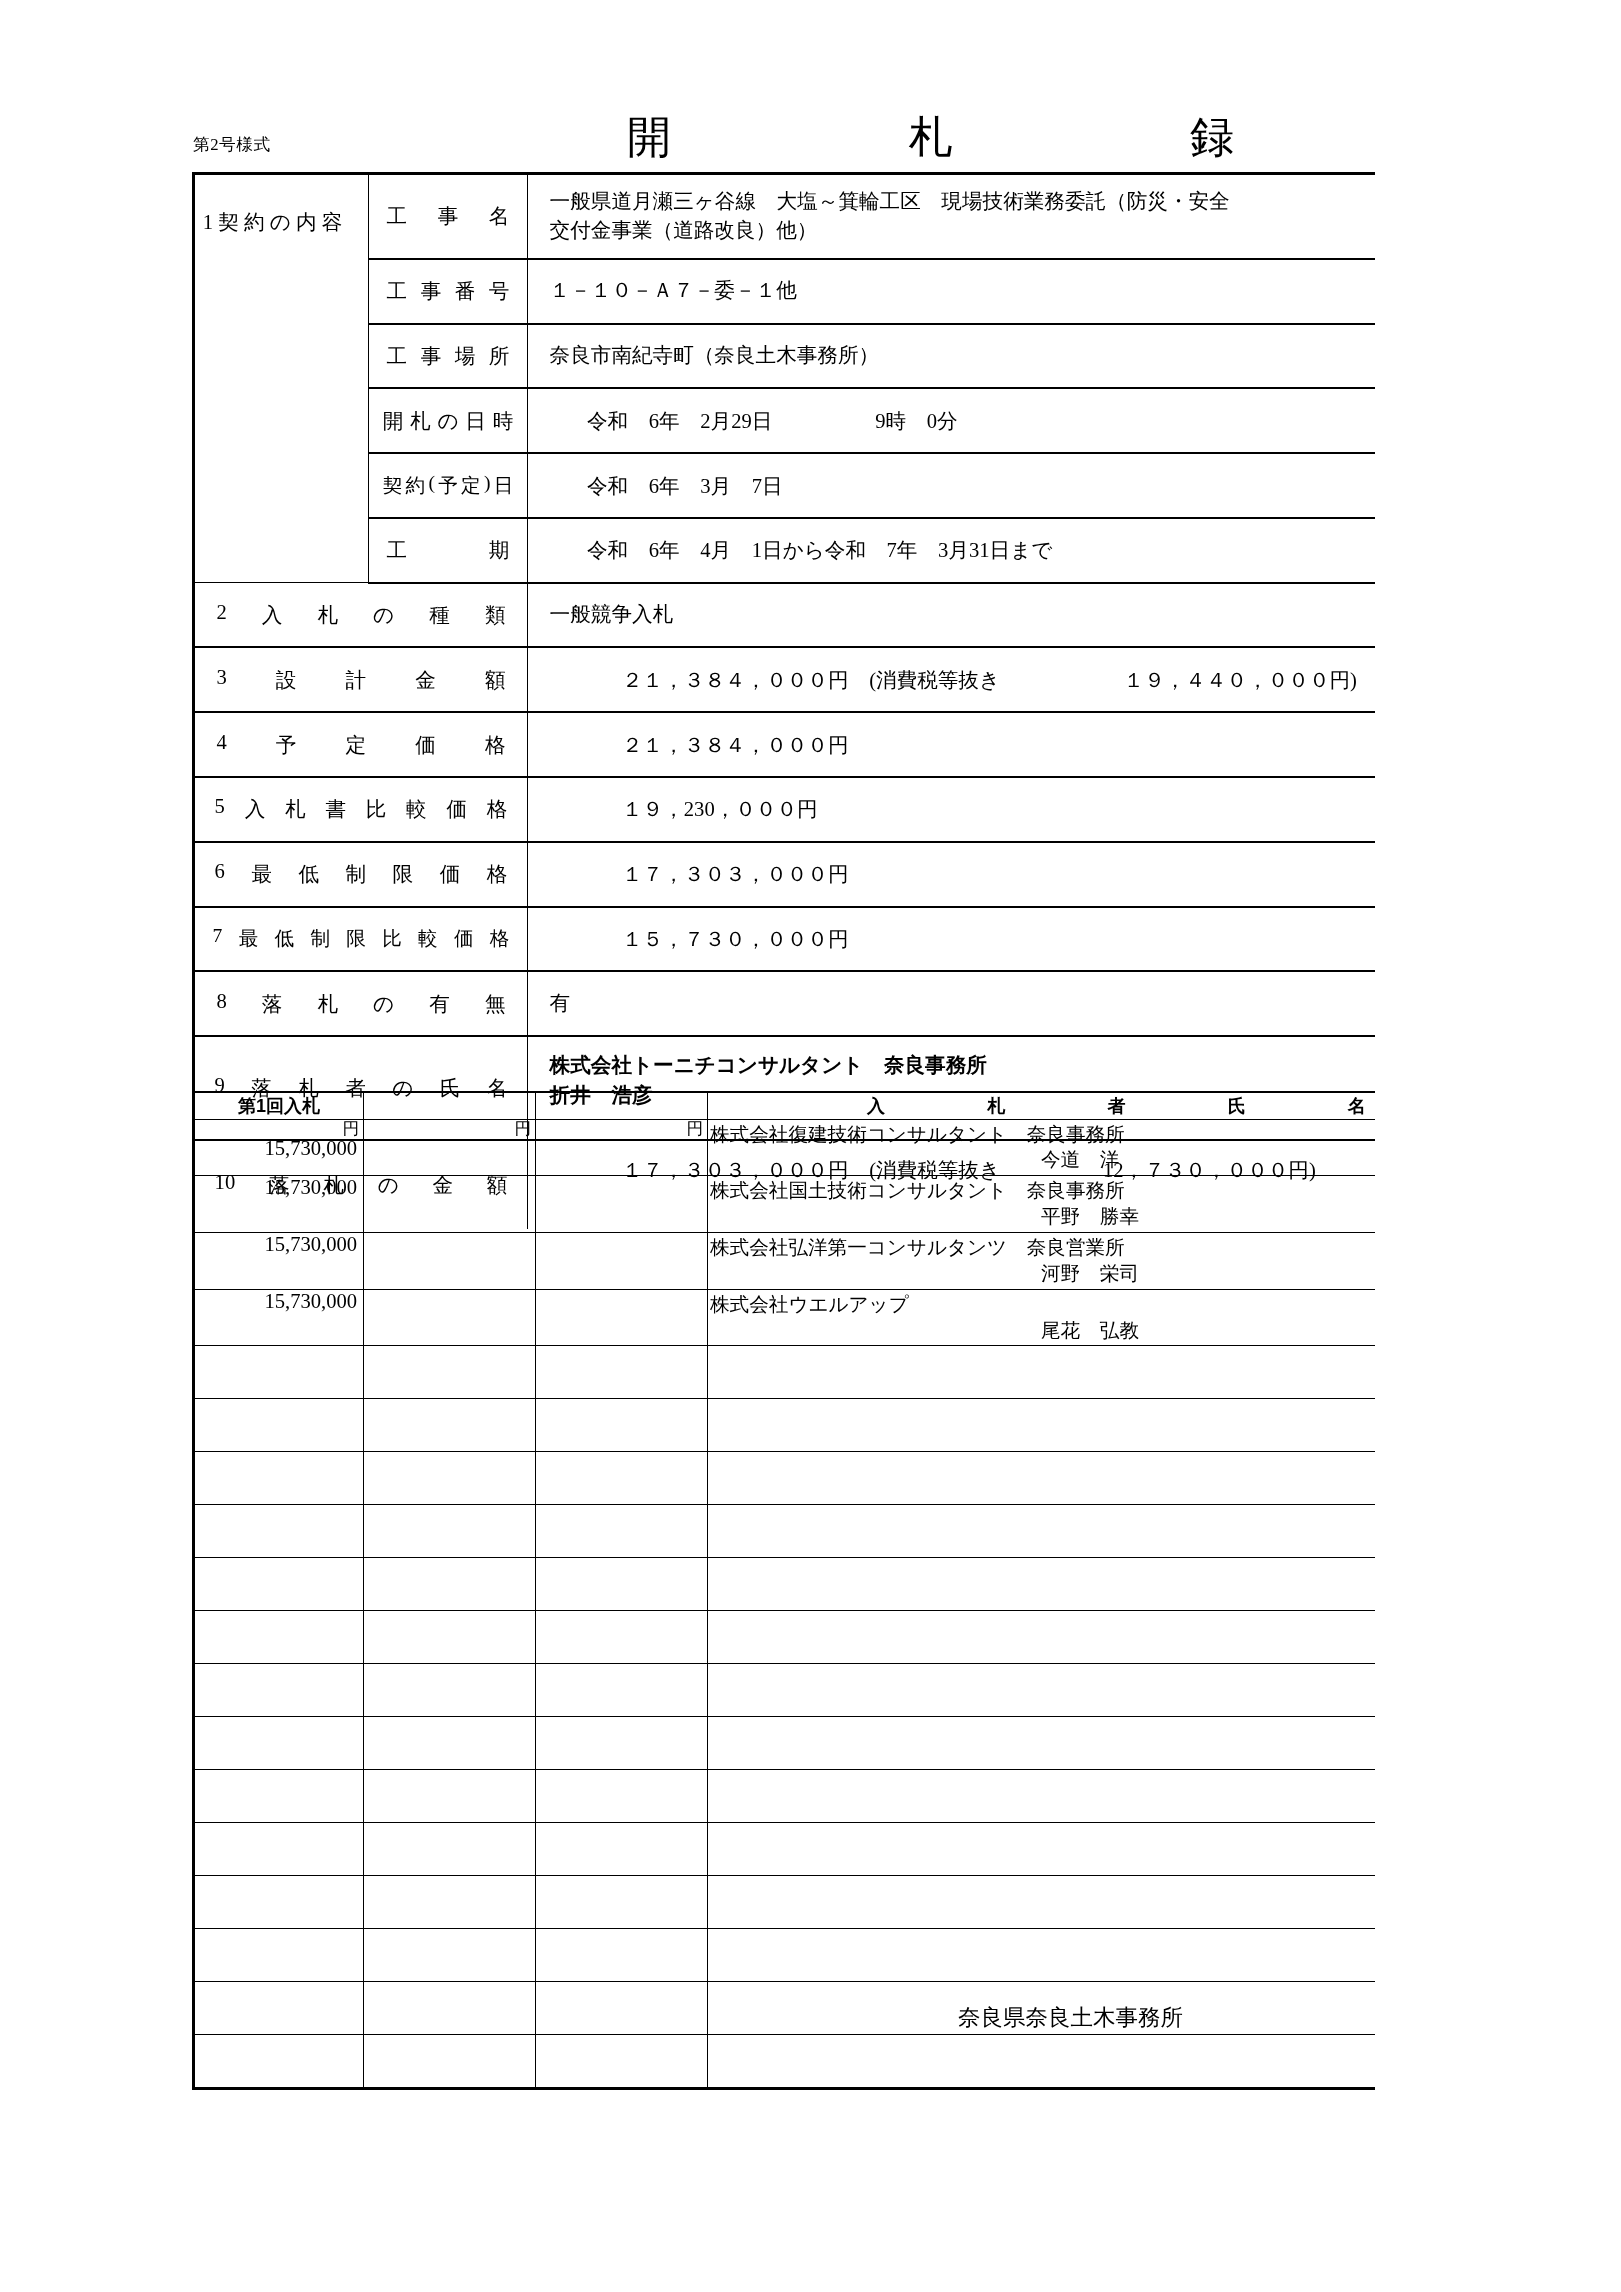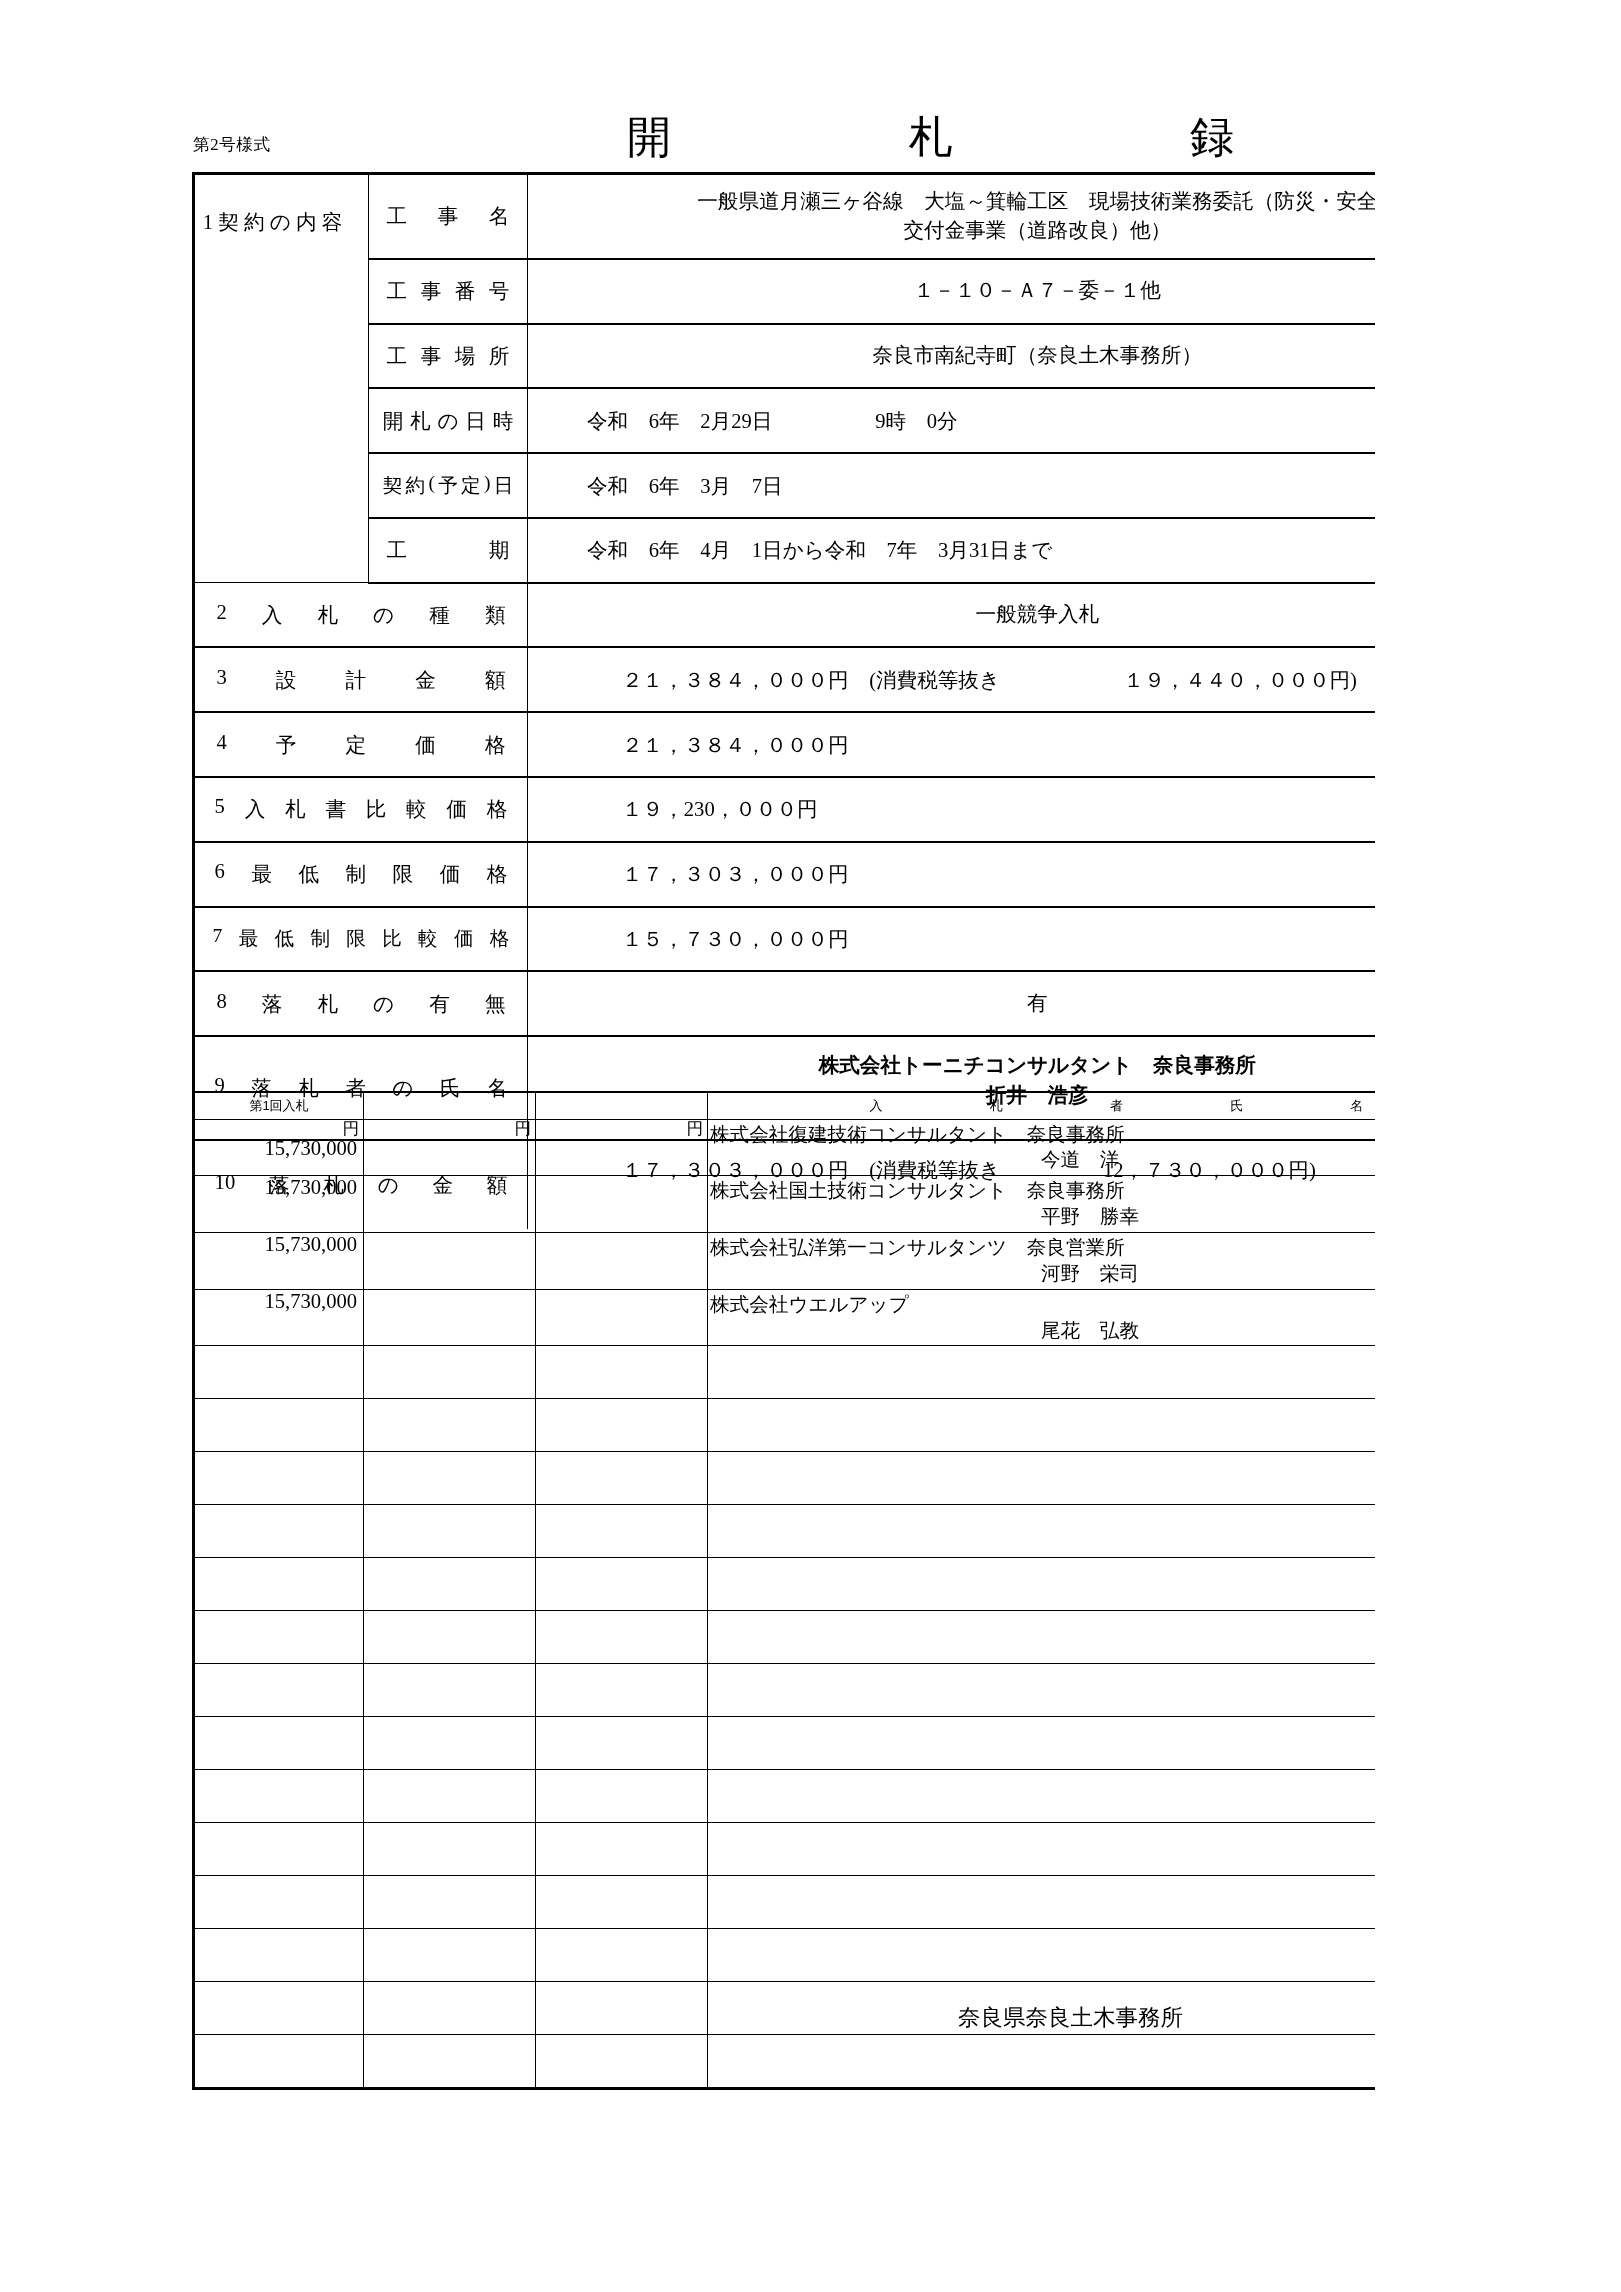--- a/index.html
+++ b/index.html
@@ -72,21 +72,20 @@
   .lbl-sp {
     display: flex;
     justify-content: space-between;
     padding: 0 9.8px;
   }
   .lbl-sp.tight { padding: 0 5.9px; }
   .val {
     padding: 5.9px 0 5.9px 21.6px !important;
     white-space: pre-wrap;
     line-height: 1.45;
-    text-align: center;
   }
   .val-indent {
     padding: 5.9px 0 5.9px 94px !important;
     white-space: pre-wrap;
   }
   .val-indent2 {
     padding: 5.9px 0 5.9px 59px !important;
     white-space: pre-wrap;
   }
   .thick-top { border-top: 2.5px solid #000 !important; }
@@ -111,23 +110,24 @@
   }
   table.b td {
     border: 1px solid #000;
     padding: 0;
     height: 47px;
     font-size: 18.6px;
     vertical-align: top;
   }
   table.b tr.hdr td {
     height: 25.5px;
-    font-size: 13px;
+    font-size: 18px;
     vertical-align: middle;
     border-top: 2.5px solid #000;
+    font-weight: bold;
   }
   .round-lbl {
     text-align: center;
     font-size: 20.6px;
     white-space: nowrap;
   }
   .bidders-hdr {
     display: flex;
     justify-content: space-around;
     padding: 0 108px;

